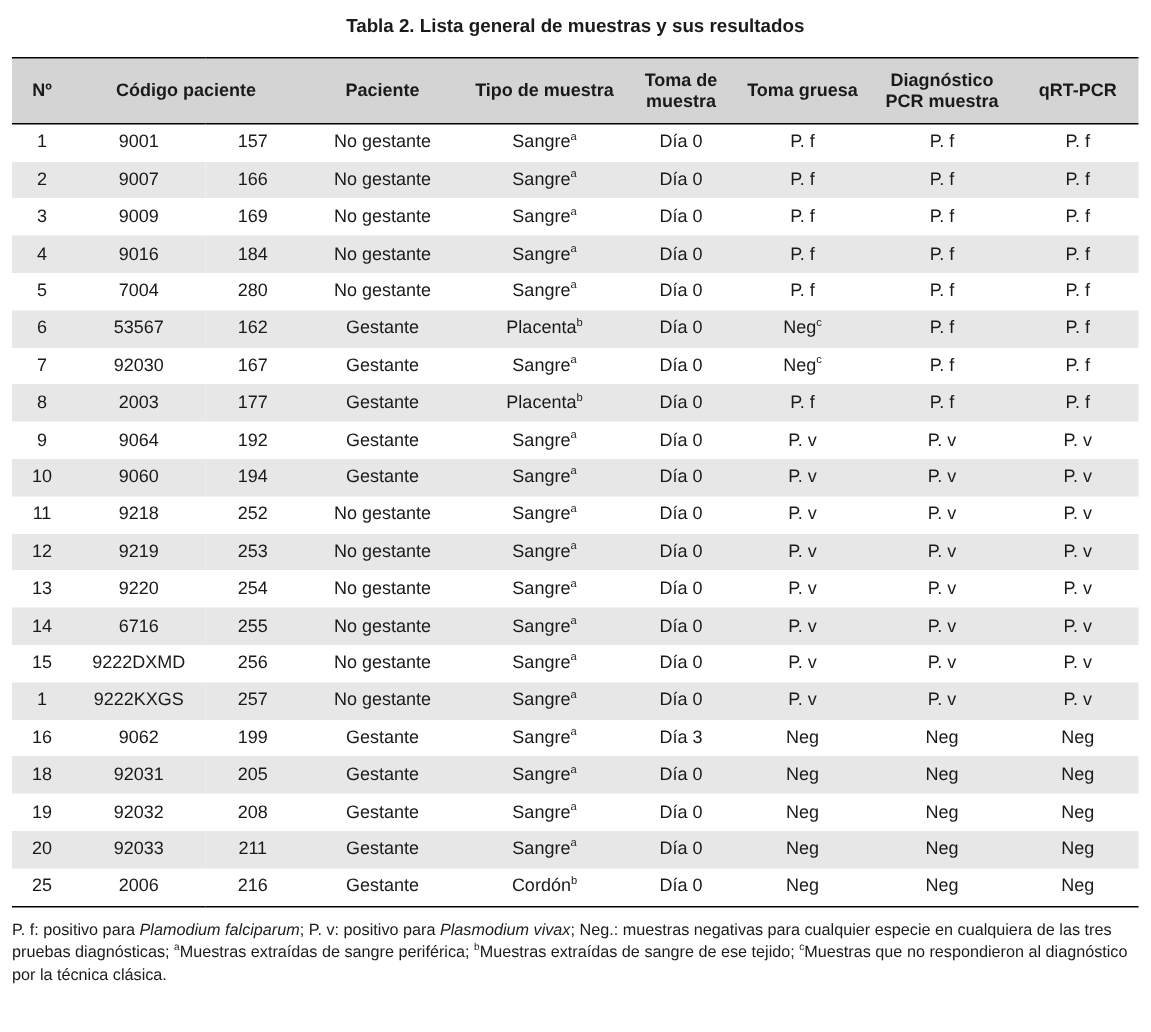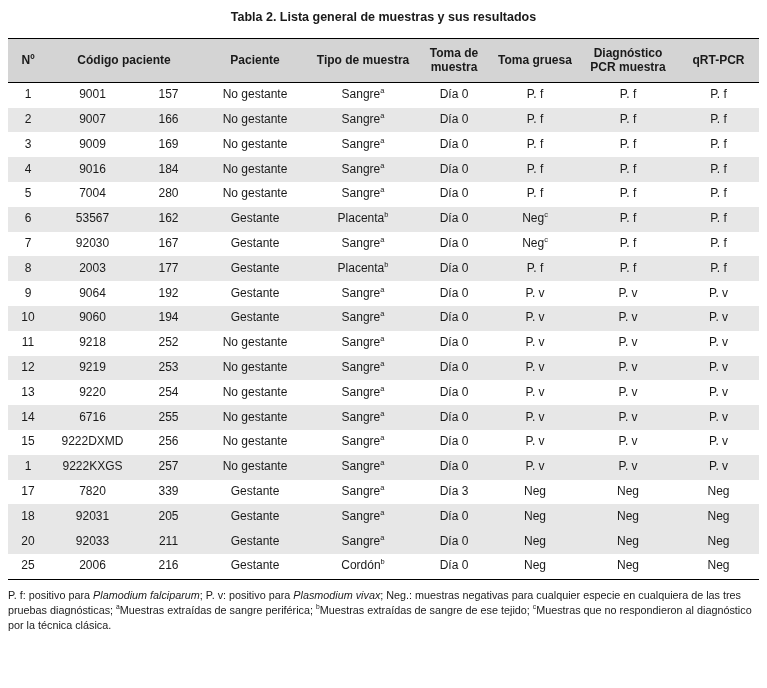--- a/index.html
+++ b/index.html
@@ -260,41 +260,52 @@
       <td>9222KXGS</td>
       <td>257</td>
       <td>No gestante</td>
       <td><span>Sangre</span><sup>a</sup></td>
       <td>Día 0</td>
       <td><span>P. v</span><sup></sup></td>
       <td>P. v</td>
       <td>P. v</td>
     </tr>
         <tr>
-      <td>17</td>
-      <td>7820</td>
-      <td>339</td>
+      <td>16</td>
+      <td>9062</td>
+      <td>199</td>
       <td>Gestante</td>
       <td><span>Sangre</span><sup>a</sup></td>
       <td>Día 3</td>
       <td><span>Neg</span><sup></sup></td>
       <td>Neg</td>
       <td>Neg</td>
     </tr>
         <tr class="alt">
       <td>18</td>
       <td>92031</td>
       <td>205</td>
       <td>Gestante</td>
       <td><span>Sangre</span><sup>a</sup></td>
       <td>Día 0</td>
       <td><span>Neg</span><sup></sup></td>
       <td>Neg</td>
       <td>Neg</td>
     </tr>
+        <tr>
+      <td>19</td>
+      <td>92032</td>
+      <td>208</td>
+      <td>Gestante</td>
+      <td><span>Sangre</span><sup>a</sup></td>
+      <td>Día 0</td>
+      <td><span>Neg</span><sup></sup></td>
+      <td>Neg</td>
+      <td>Neg</td>
+    </tr>
         <tr class="alt">
       <td>20</td>
       <td>92033</td>
       <td>211</td>
       <td>Gestante</td>
       <td><span>Sangre</span><sup>a</sup></td>
       <td>Día 0</td>
       <td><span>Neg</span><sup></sup></td>
       <td>Neg</td>
       <td>Neg</td>

